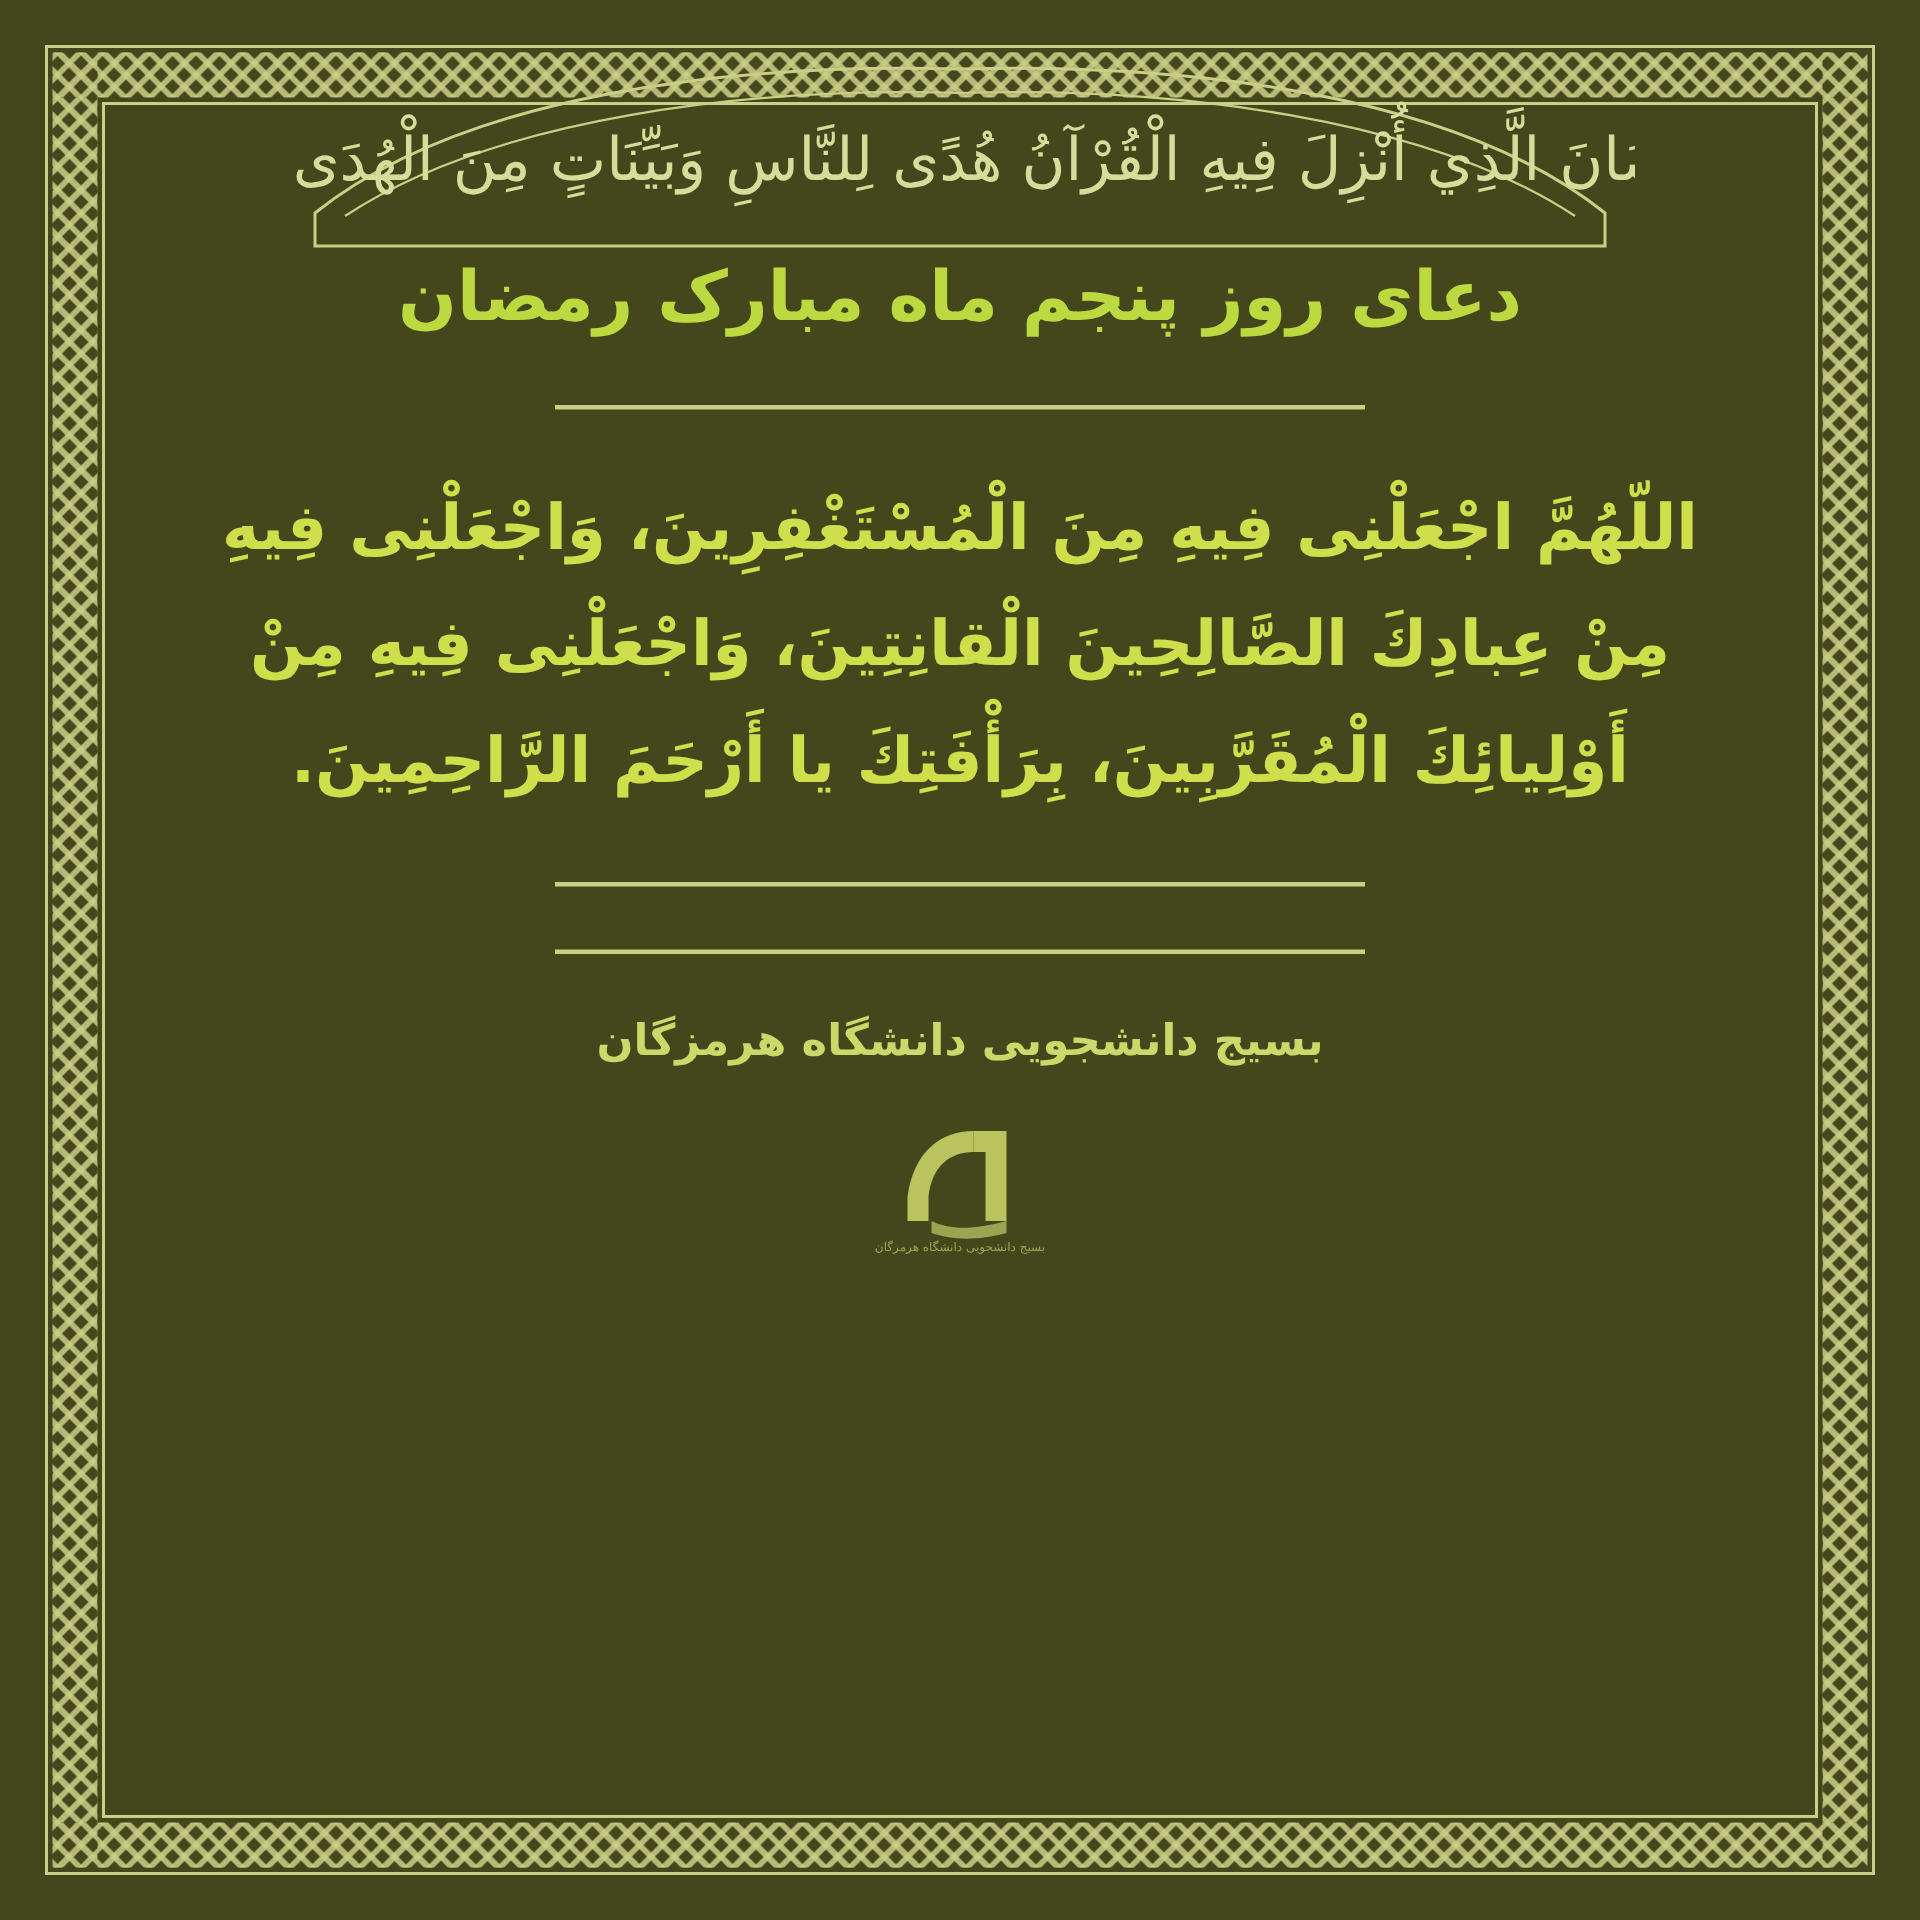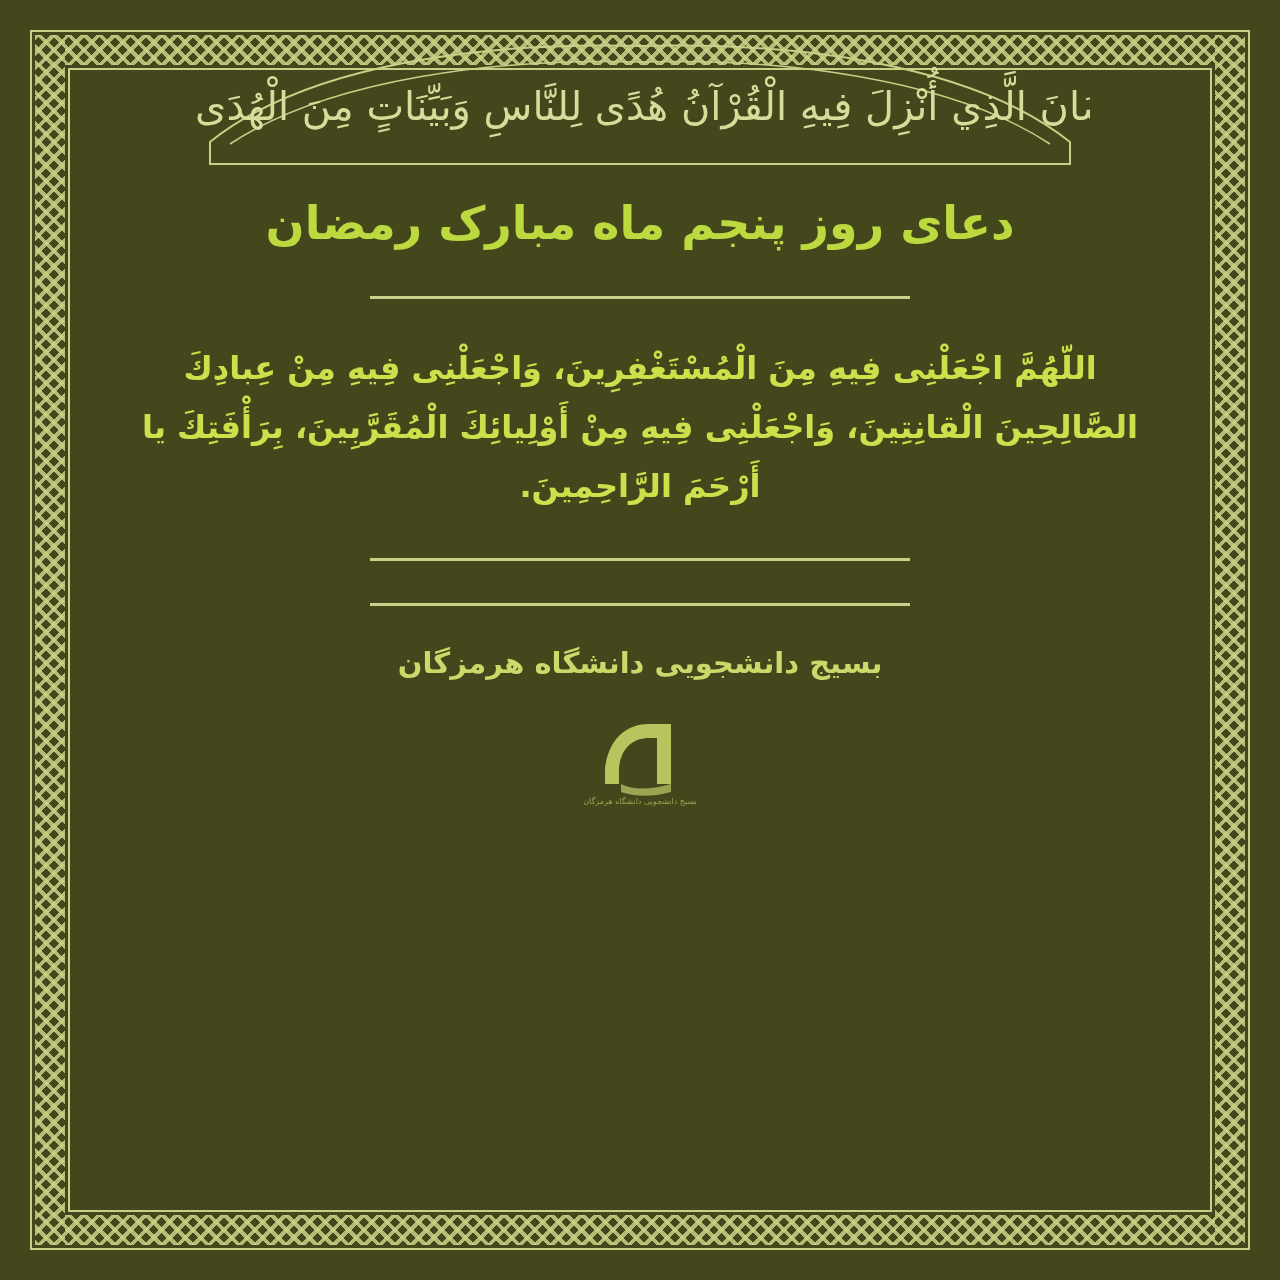--- a/index.html
+++ b/index.html
@@ -95,38 +95,38 @@
   }
   .calligraphy-banner svg { width: 100%; height: 100%; }
   .calligraphy-text {
     font-family: "DejaVu Sans", "Liberation Sans", sans-serif;
     font-size: 40px;
     fill: #d6dc9a;
     letter-spacing: -2px;
   }
 
   .title {
-    margin-top: 114px;
+    margin-top: 88px;
     font-size: 46px;
     font-weight: bold;
     color: #bcd93f;
     letter-spacing: 0px;
     line-height: 1.3;
   }
 
   .divider {
     width: 540px;
     height: 3px;
     background: #c9cf86;
     margin: 42px auto 40px auto;
     border: 0;
   }
 
   .arabic {
-    font-size: 32px;
+    font-size: 42px;
     font-weight: bold;
     line-height: 1.85;
     color: #cde04c;
     padding: 0 30px;
     direction: rtl;
   }
 
   .persian {
     font-size: 33px;
     font-weight: bold;

